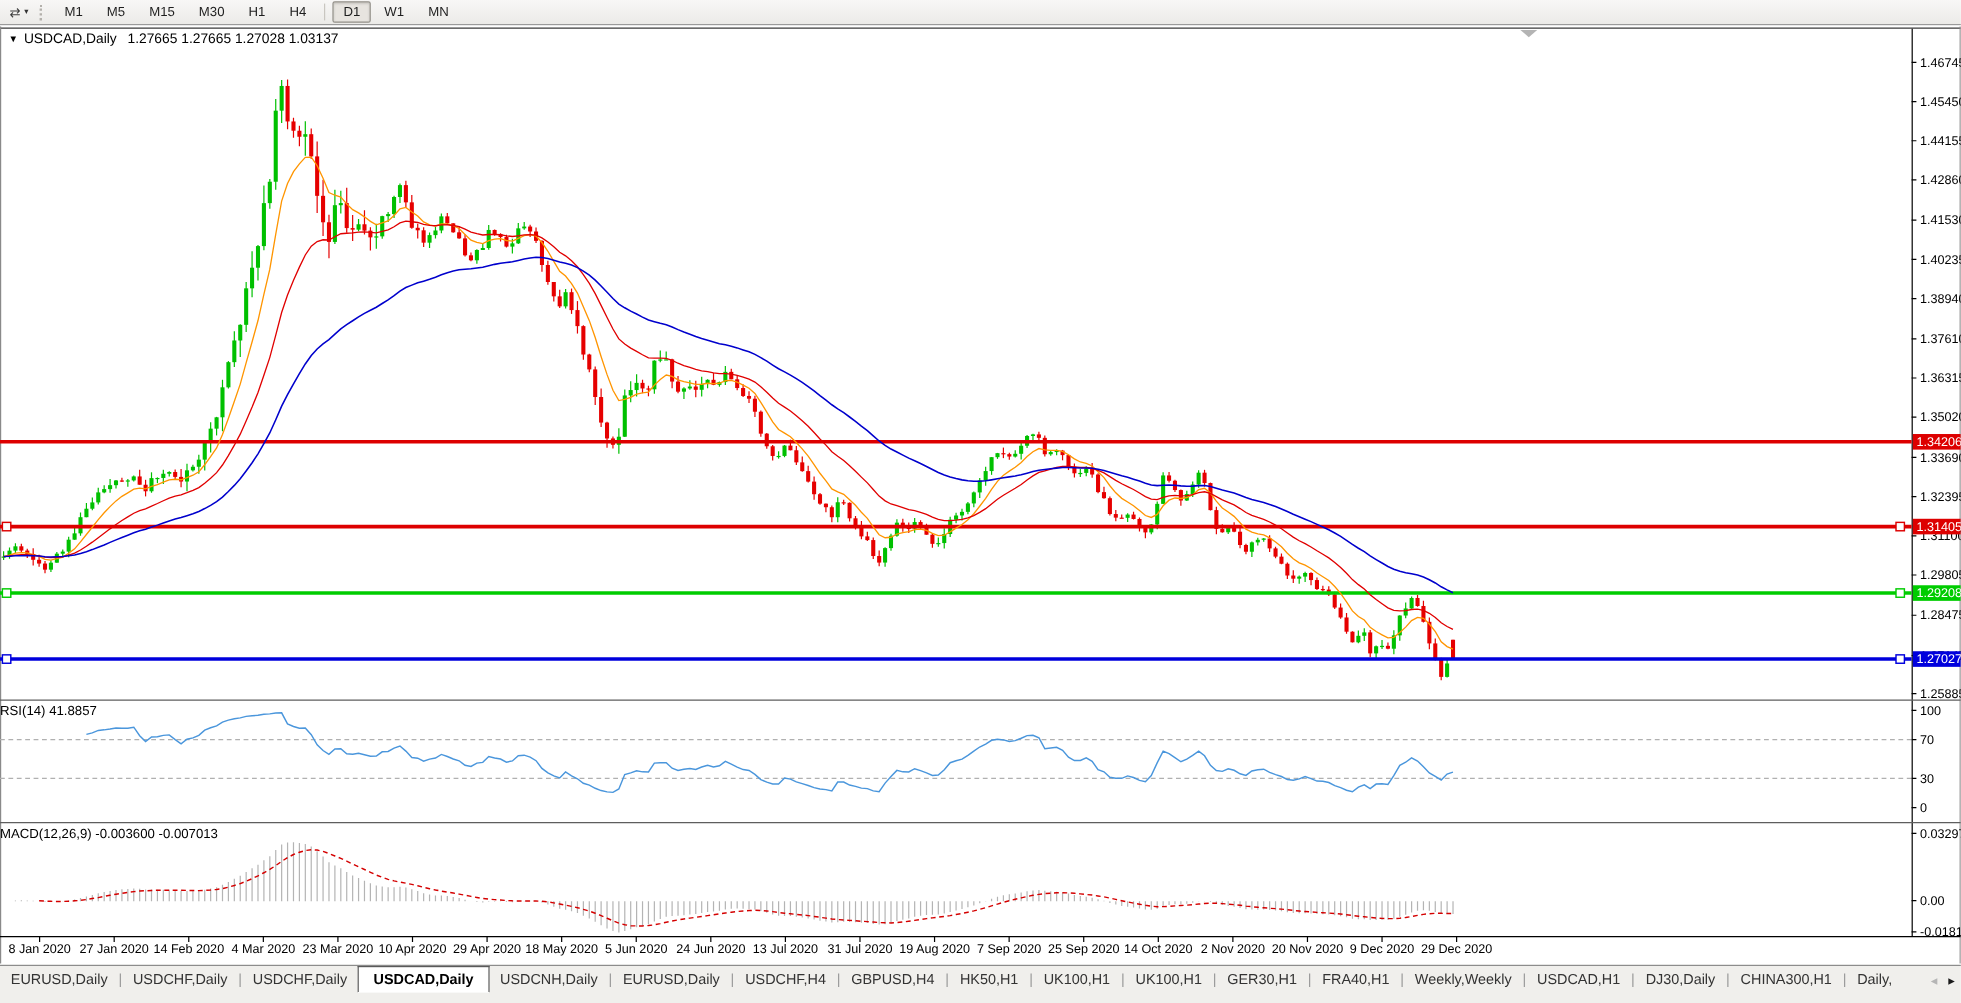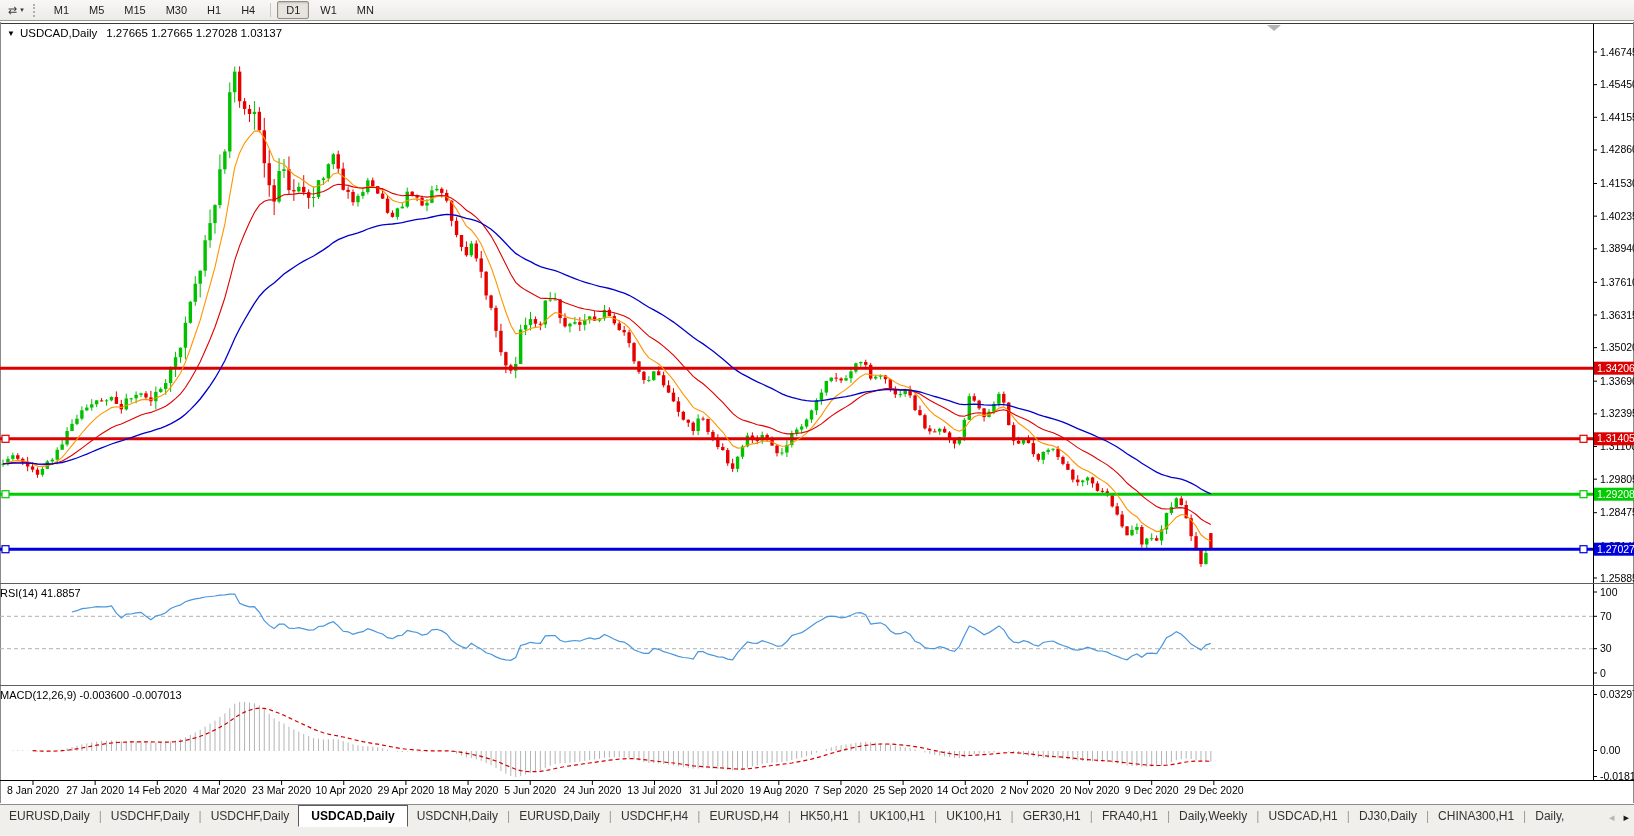--- a/index.html
+++ b/index.html
@@ -953,33 +953,33 @@
         <div class="tab">USDCHF,Daily</div>
         <span class="tab-sep">|</span>
         <div class="tab">USDCHF,Daily</div>
         <div class="tab active">USDCAD,Daily</div>
         <div class="tab">USDCNH,Daily</div>
         <span class="tab-sep">|</span>
         <div class="tab">EURUSD,Daily</div>
         <span class="tab-sep">|</span>
         <div class="tab">USDCHF,H4</div>
         <span class="tab-sep">|</span>
-        <div class="tab">EURUSD,H4</div>
+        <div class="tab">GBPUSD,H4</div>
         <span class="tab-sep">|</span>
         <div class="tab">HK50,H1</div>
         <span class="tab-sep">|</span>
         <div class="tab">UK100,H1</div>
         <span class="tab-sep">|</span>
         <div class="tab">UK100,H1</div>
         <span class="tab-sep">|</span>
         <div class="tab">GER30,H1</div>
         <span class="tab-sep">|</span>
         <div class="tab">FRA40,H1</div>
         <span class="tab-sep">|</span>
-        <div class="tab">Daily,Weekly</div>
+        <div class="tab">Weekly,Weekly</div>
         <span class="tab-sep">|</span>
         <div class="tab">USDCAD,H1</div>
         <span class="tab-sep">|</span>
         <div class="tab">DJ30,Daily</div>
         <span class="tab-sep">|</span>
         <div class="tab">CHINA300,H1</div>
         <span class="tab-sep">|</span>
         <div class="tab">Daily,</div>
       </div>
     <div class="tab-nav">

